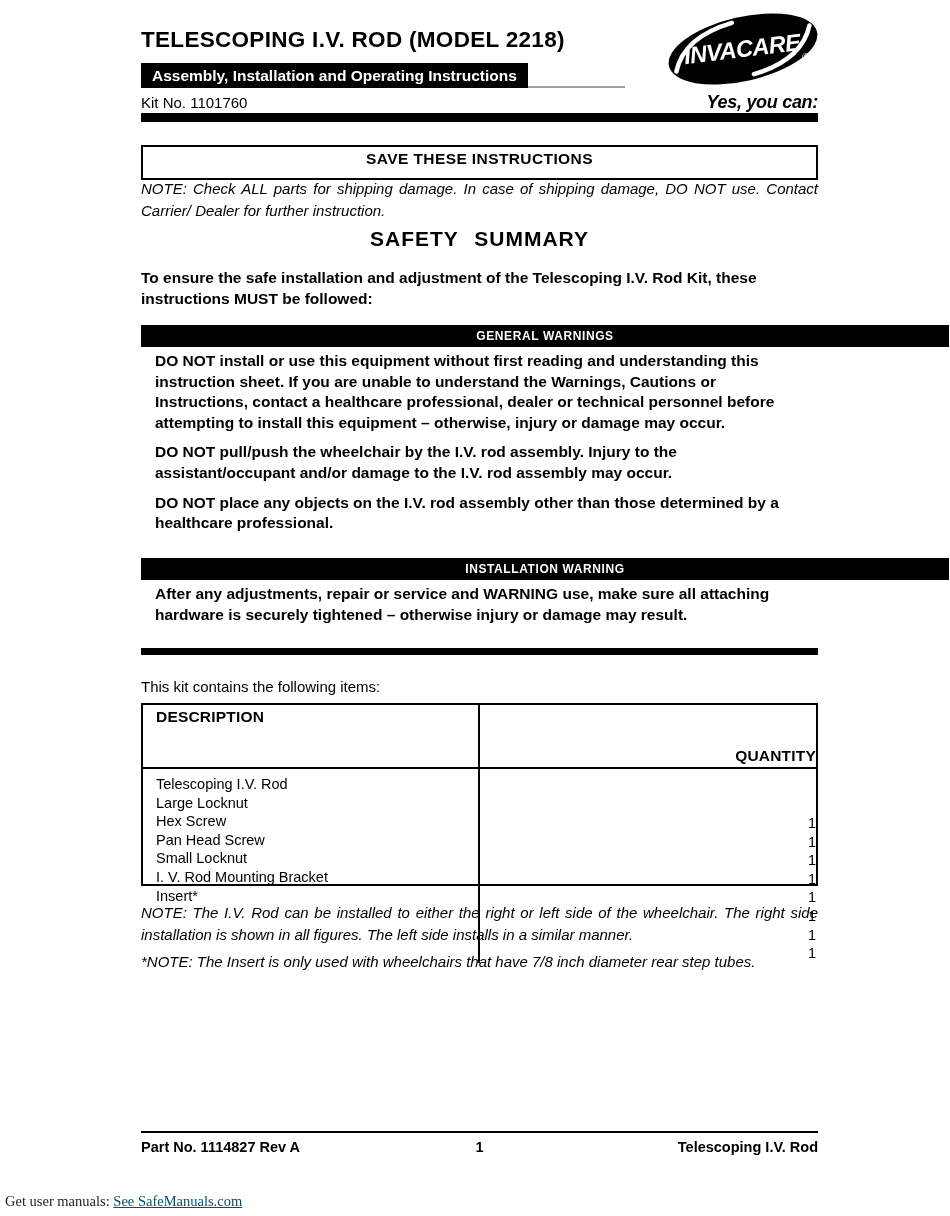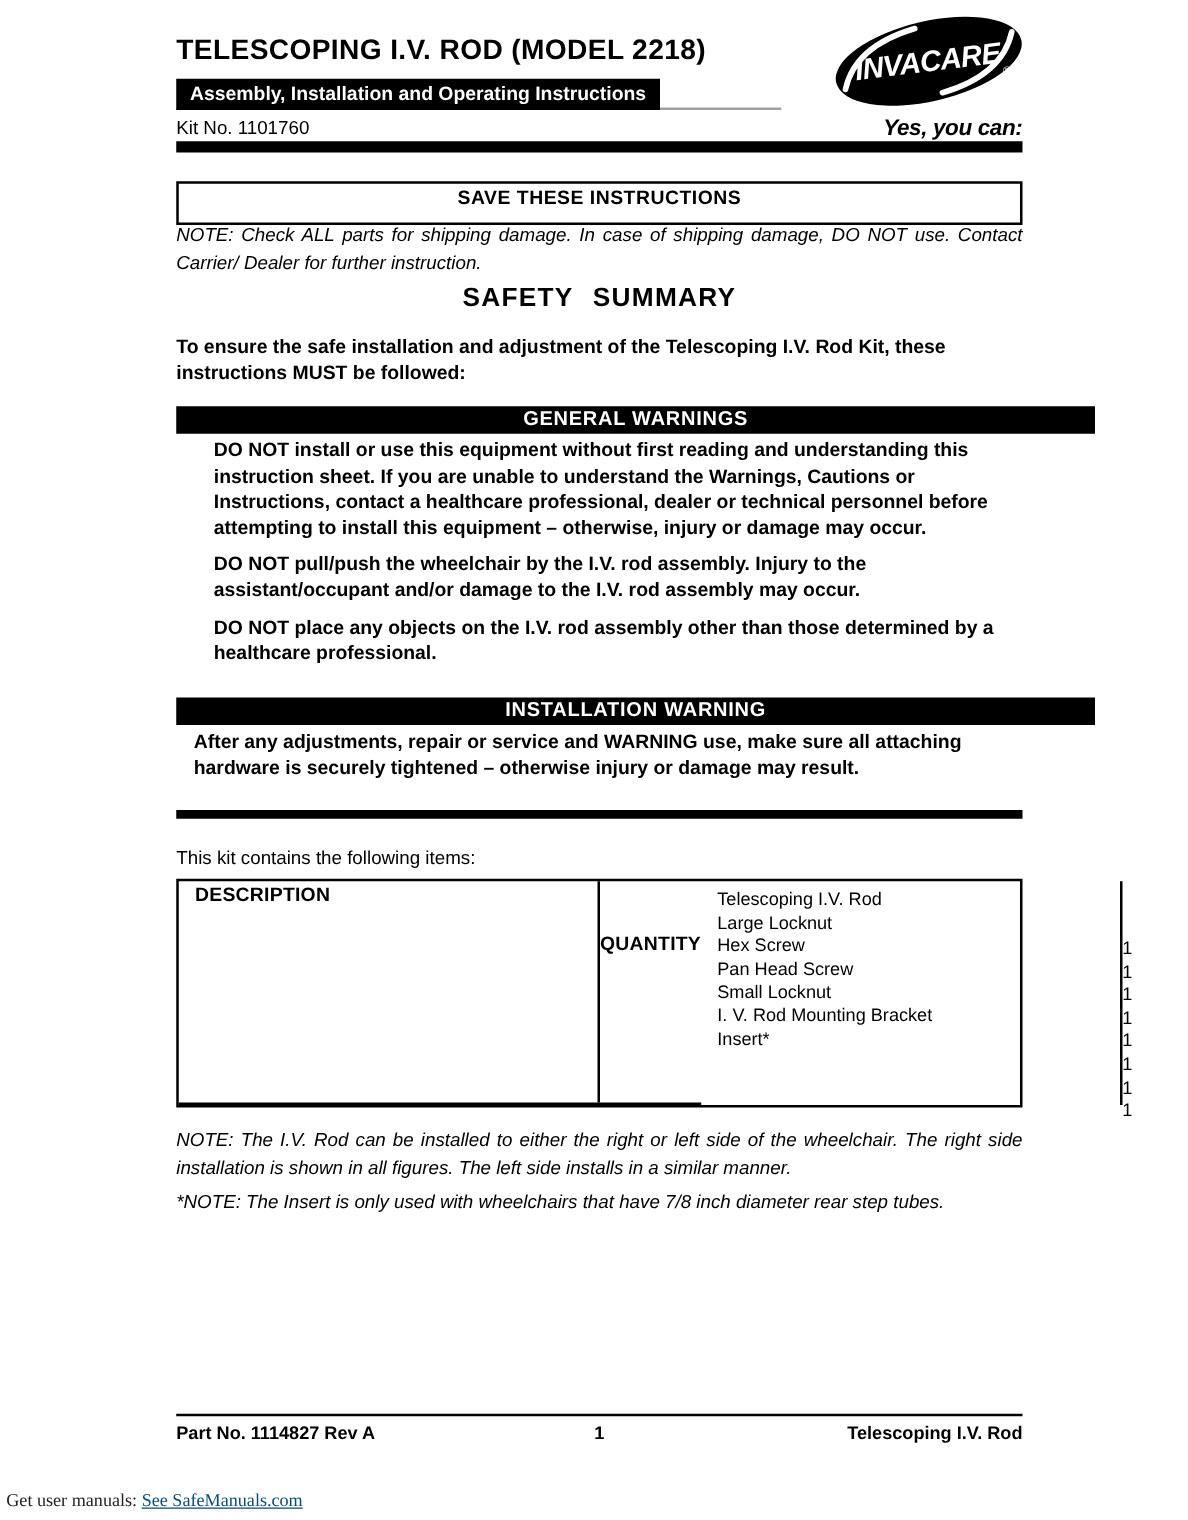--- a/index.html
+++ b/index.html
@@ -57,41 +57,41 @@
     left: 141px; top: 227px; width: 677px; text-align: center;
     font-size: 21px; font-weight: 800; letter-spacing: 1px; word-spacing: 9px;
   }
   .safety-intro {
     left: 141px; top: 268px; width: 677px;
     font-size: 15.5px; font-weight: bold; line-height: 20.5px;
   }
   .heavier { font-weight: 900; }
 
   .black-banner {
-    left: 141px; width: 735px; height: 22px;
+    left: 141px; width: 808px; height: 22px;
     background: #000; color: #fff; text-align: center;
-    font-size: 16px; line-height: 22px; font-weight: 800; letter-spacing: 0.6px;
+    font-size: 12px; line-height: 22px; font-weight: 800; letter-spacing: 0.6px;
   }
   .gw-banner { top: 325px; }
   .iw-banner { top: 558px; }
 
   .warning-block { left: 155px; width: 650px; }
-  .gw-block { top: 351px; margin-left: 16px; }
+  .gw-block { top: 351px; }
   .iw-block { top: 584px; }
   .warning-block p {
     font-size: 15.5px; font-weight: bold; line-height: 20.6px;
     margin-bottom: 9px;
   }
   .rule-thick-bottom { left: 141px; top: 648px; width: 677px; height: 7px; background: #000; }
 
   
   .kit-intro { left: 141px; top: 678px; font-size: 15px; }
   .kit-table {
     left: 141px; top: 703px; width: 677px; height: 183px;
-    border: 2px solid #000; display: flex; 
+    border: 2px solid #000; display: flex; flex-direction: column;
   }
   .kit-row { display: flex; flex: 1; }
   .kit-head { flex: 0 0 25px; border-bottom: 2px solid #000; }
   .col-desc { width: 337px; border-right: 2px solid #000; padding-left: 13px; }
   .col-qty  { flex: 1; text-align: right; margin-top: 39px; }
   .kit-head .col-desc, .kit-head .col-qty {
     font-size: 15.5px; font-weight: 800; line-height: 23px; letter-spacing: 0.2px;
   }
   .kit-body .col-desc, .kit-body .col-qty { padding-top: 6px; }
   .kit-line { font-size: 14.5px; line-height: 18.6px; }

